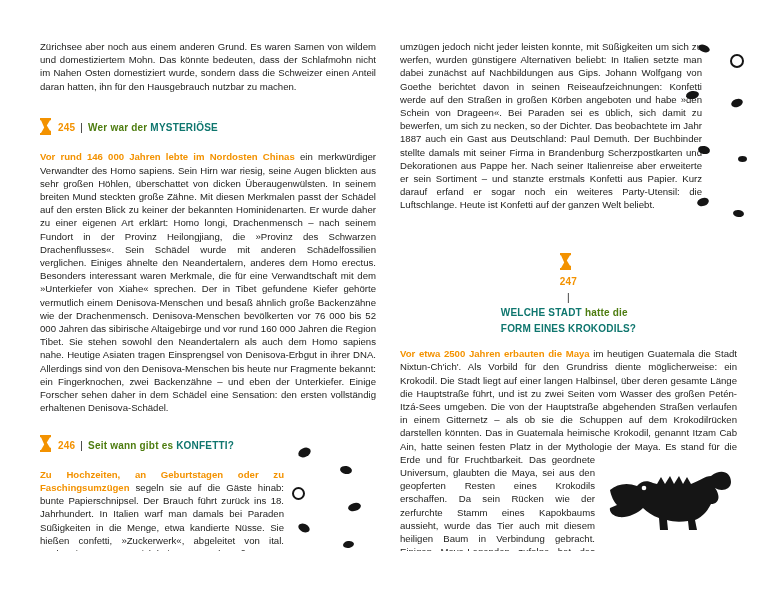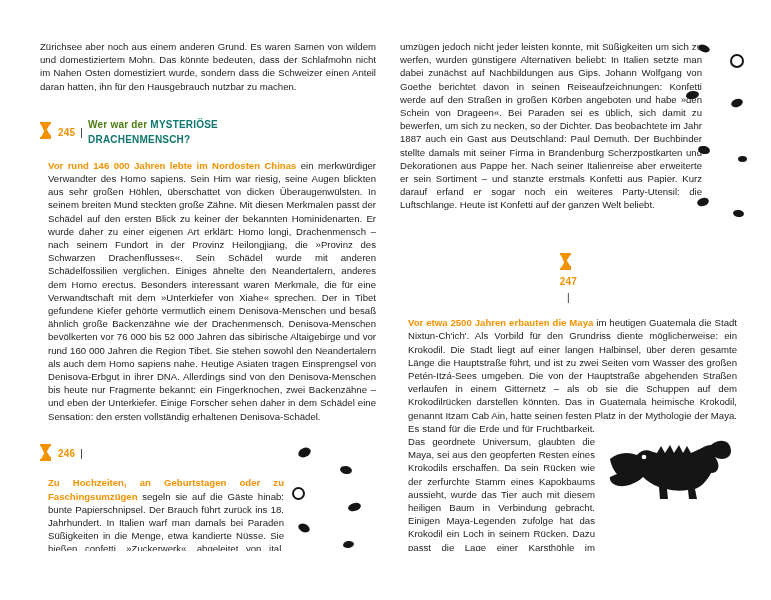--- a/index.html
+++ b/index.html
@@ -18,21 +18,21 @@
   .q-head{display:flex;align-items:center;font-weight:bold;font-size:10px;line-height:15.5px;letter-spacing:.2px;}
   .q-head .hourglass{flex:0 0 auto;margin:1px 7px 0 0;}
   .q-num{color:#f39200;flex:0 0 auto;}
   .q-sep{font-weight:400;color:#1d1d1b;margin:0 5px;flex:0 0 auto;}
   .q-title{display:inline-block;}
   .t-dark{color:#4d7c0f;}
   .t-accent{color:#0f766e;}
   .mt-245{margin-top:24px;}
   .mt-246{margin-top:20px;}
   .mt-247{margin-top:40px;flex-direction:column;}
-  .after-head{margin-top:11px;margin-left:8px;}
+  .after-head{margin-top:11px;}
   
   .confetti{position:absolute;background:#151515;border-radius:50%;}
   .confetti.ring{background:transparent;border:2.6px solid #151515;}
   .confetti-spacer{float:right;width:92px;height:100px;}
   
   .croc-float{float:right;width:134px;height:124px;margin:3px 0 2px 8px;position:relative;}
   .croc-float svg{position:absolute;right:0;top:8px;}
 </style>
 </head>
 <body>
@@ -47,36 +47,39 @@
       <span class="hourglass">
         <svg width="11" height="17" viewBox="0 0 11 17">
             <path fill="#f39200" d="M0,0 h11 v2.2 h-1 l-3.2,5.3 3.2,5.3 h1 V15 h0 v2 H0 v-2 h1 l3.2,-5.5 L1,2.2 H0 Z"></path>
           </svg>
       </span>
       <span class="q-num">245</span>
       <span class="q-sep">|</span>
       <span class="q-title">
         <span class="t-dark">Wer war der</span>
         <span class="t-accent">MYSTERIÖSE</span><br>
-        <span class="t-accent">DRACHENMENSCH?</span>
       </span>
     </div>
 
     <p class="body-text after-head">
       <span class="lead">Vor rund 146 000 Jahren lebte im Nordosten Chinas</span><span> ein merkwürdiger Verwandter des Homo sapiens. Sein Hirn war riesig, seine Augen blickten aus sehr großen Höhlen, überschattet von dicken Überaugenwülsten. In seinem breiten Mund steckten große Zähne. Mit diesen Merkmalen passt der Schädel auf den ersten Blick zu keiner der bekannten Hominidenarten. Er wurde daher zu einer eigenen Art erklärt: Homo longi, Drachenmensch – nach seinem Fundort in der Provinz Heilongjiang, die »Provinz des Schwarzen Drachenflusses«. Sein Schädel wurde mit anderen Schädelfossilien verglichen. Einiges ähnelte den Neandertalern, anderes dem Homo erectus. Besonders interessant waren Merkmale, die für eine Verwandtschaft mit dem »Unterkiefer von Xiahe« sprechen. Der in Tibet gefundene Kiefer gehörte vermutlich einem Denisova-Menschen und besaß ähnlich große Backenzähne wie der Drachenmensch. Denisova-Menschen bevölkerten vor 76 000 bis 52 000 Jahren das sibirische Altaigebirge und vor rund 160 000 Jahren die Region Tibet. Sie stehen sowohl den Neandertalern als auch dem Homo sapiens nahe. Heutige Asiaten tragen Einsprengsel von Denisova-Erbgut in ihrer DNA. Allerdings sind von den Denisova-Menschen bis heute nur Fragmente bekannt: ein Fingerknochen, zwei Backenzähne – und eben der Unterkiefer. Einige Forscher sehen daher in dem Schädel eine Sensation: den ersten vollständig erhaltenen Denisova-Schädel.</span>
     </p>
 
     <div class="q-head mt-246">
       <span class="hourglass">
         <svg width="11" height="17" viewBox="0 0 11 17">
             <path fill="#f39200" d="M0,0 h11 v2.2 h-1 l-3.2,5.3 3.2,5.3 h1 V15 h0 v2 H0 v-2 h1 l3.2,-5.5 L1,2.2 H0 Z"></path>
           </svg>
       </span>
       <span class="q-num">246</span>
       <span class="q-sep">|</span>
+      <span class="q-title">
+        <span class="t-dark">Seit wann gibt es</span>
+        <span class="t-accent">KONFETTI?</span>
+      </span>
     </div>
 
     <p class="body-text after-head">
       <span class="confetti-spacer"></span>
       <span class="lead">Zu Hochzeiten, an Geburtstagen oder zu Faschingsumzügen</span><span> segeln sie auf die Gäste hinab: bunte Papierschnipsel. Der Brauch führt zurück ins 18. Jahrhundert. In Italien warf man damals bei Paraden Süßigkeiten in die Menge, etwa kandierte Nüsse. Sie hießen confetti, »Zuckerwerk«, abgeleitet von ital. »Zubereitetes«. Da es sich bei Festen und Straßen-</span>
     </p>
 
     <div class="confetti" style="left:258px;top:448px;width:13px;height:9px;transform:rotate(-25deg);"></div>
     <div class="confetti" style="left:300px;top:466px;width:12px;height:8px;transform:rotate(10deg);"></div>
     <div class="confetti ring" style="left:252px;top:487px;width:9px;height:9px;"></div>
@@ -102,20 +105,25 @@
     <div class="confetti" style="left:333px;top:210px;width:11px;height:7px;transform:rotate(8deg);"></div>
 
     <div class="q-head mt-247">
       <span class="hourglass">
         <svg width="11" height="17" viewBox="0 0 11 17">
             <path fill="#f39200" d="M0,0 h11 v2.2 h-1 l-3.2,5.3 3.2,5.3 h1 V15 h0 v2 H0 v-2 h1 l3.2,-5.5 L1,2.2 H0 Z"></path>
           </svg>
       </span>
       <span class="q-num">247</span>
       <span class="q-sep">|</span>
+      <span class="q-title">
+        <span class="t-accent">WELCHE STADT</span>
+        <span class="t-dark">hatte die</span><br>
+        <span class="t-accent">FORM EINES KROKODILS?</span>
+      </span>
     </div>
 
     <p class="body-text after-head">
       <span class="lead">Vor etwa 2500 Jahren erbauten die Maya</span><span> im heutigen Guatemala die Stadt Nixtun-Ch'ich'. Als Vorbild für den Grundriss diente möglicherweise: ein Krokodil. Die Stadt liegt auf einer langen Halbinsel, über deren gesamte Länge die Hauptstraße führt, und ist zu zwei Seiten vom Wasser des großen Petén-Itzá-Sees umgeben. Die von der Hauptstraße abgehenden Straßen verlaufen in einem Gitternetz – als ob sie die Schuppen auf dem Krokodilrücken darstellen könnten. Das in Guatemala heimische Krokodil, genannt Itzam Cab Ain, hatte seinen festen Platz in der Mythologie der Maya. Es stand für die Erde und für</span><span class="croc-float">
           <svg width="130" height="100" viewBox="0 0 130 100">
         <path fill="#151515" d="M3,26 C10,20 20,18 30,22 C34,17 40,16 46,19 L50,20 L54,13 L58,20 L63,12 L67,20 L72,12 L76,20 L80,13 L84,20 C92,17 98,12 104,12 C114,4 124,8 124,18 C124,26 114,28 108,24 C114,32 112,40 104,40 C100,48 94,54 88,56 L90,66 L82,66 L81,57 C74,58 66,58 60,56 L61,66 L53,66 L52,54 C46,52 40,48 36,44 C30,50 20,54 12,53 C6,52 2,48 3,44 L10,41 C7,38 4,32 3,26 Z"></path>
         <circle fill="#ffffff" cx="37" cy="24" r="2.3"></circle>
       </svg>
         </span><span> Fruchtbarkeit. Das geordnete Universum, glaubten die Maya, sei aus den geopferten Resten eines Krokodils erschaffen. Da sein Rücken wie der zerfurchte Stamm eines Kapokbaums aussieht, wurde das Tier auch mit diesem heiligen Baum in Verbindung gebracht. Einigen Maya-Legenden zufolge hat das Krokodil ein Loch in seinem Rücken. Dazu passt die Lage einer Karsthöhle im Stadtgebiet, die als Brunnen diente. Eine weitere Besonderheit des eigen-</span>
     </p>

